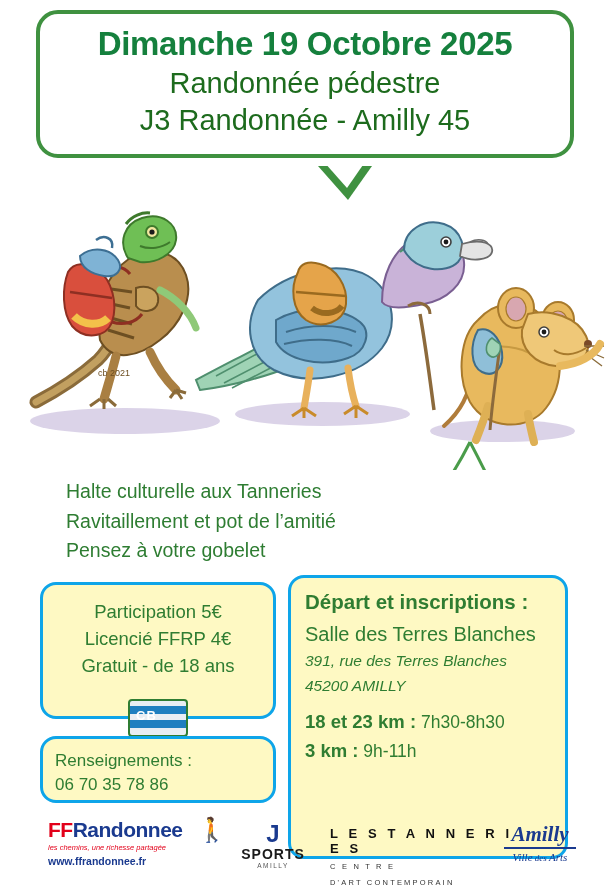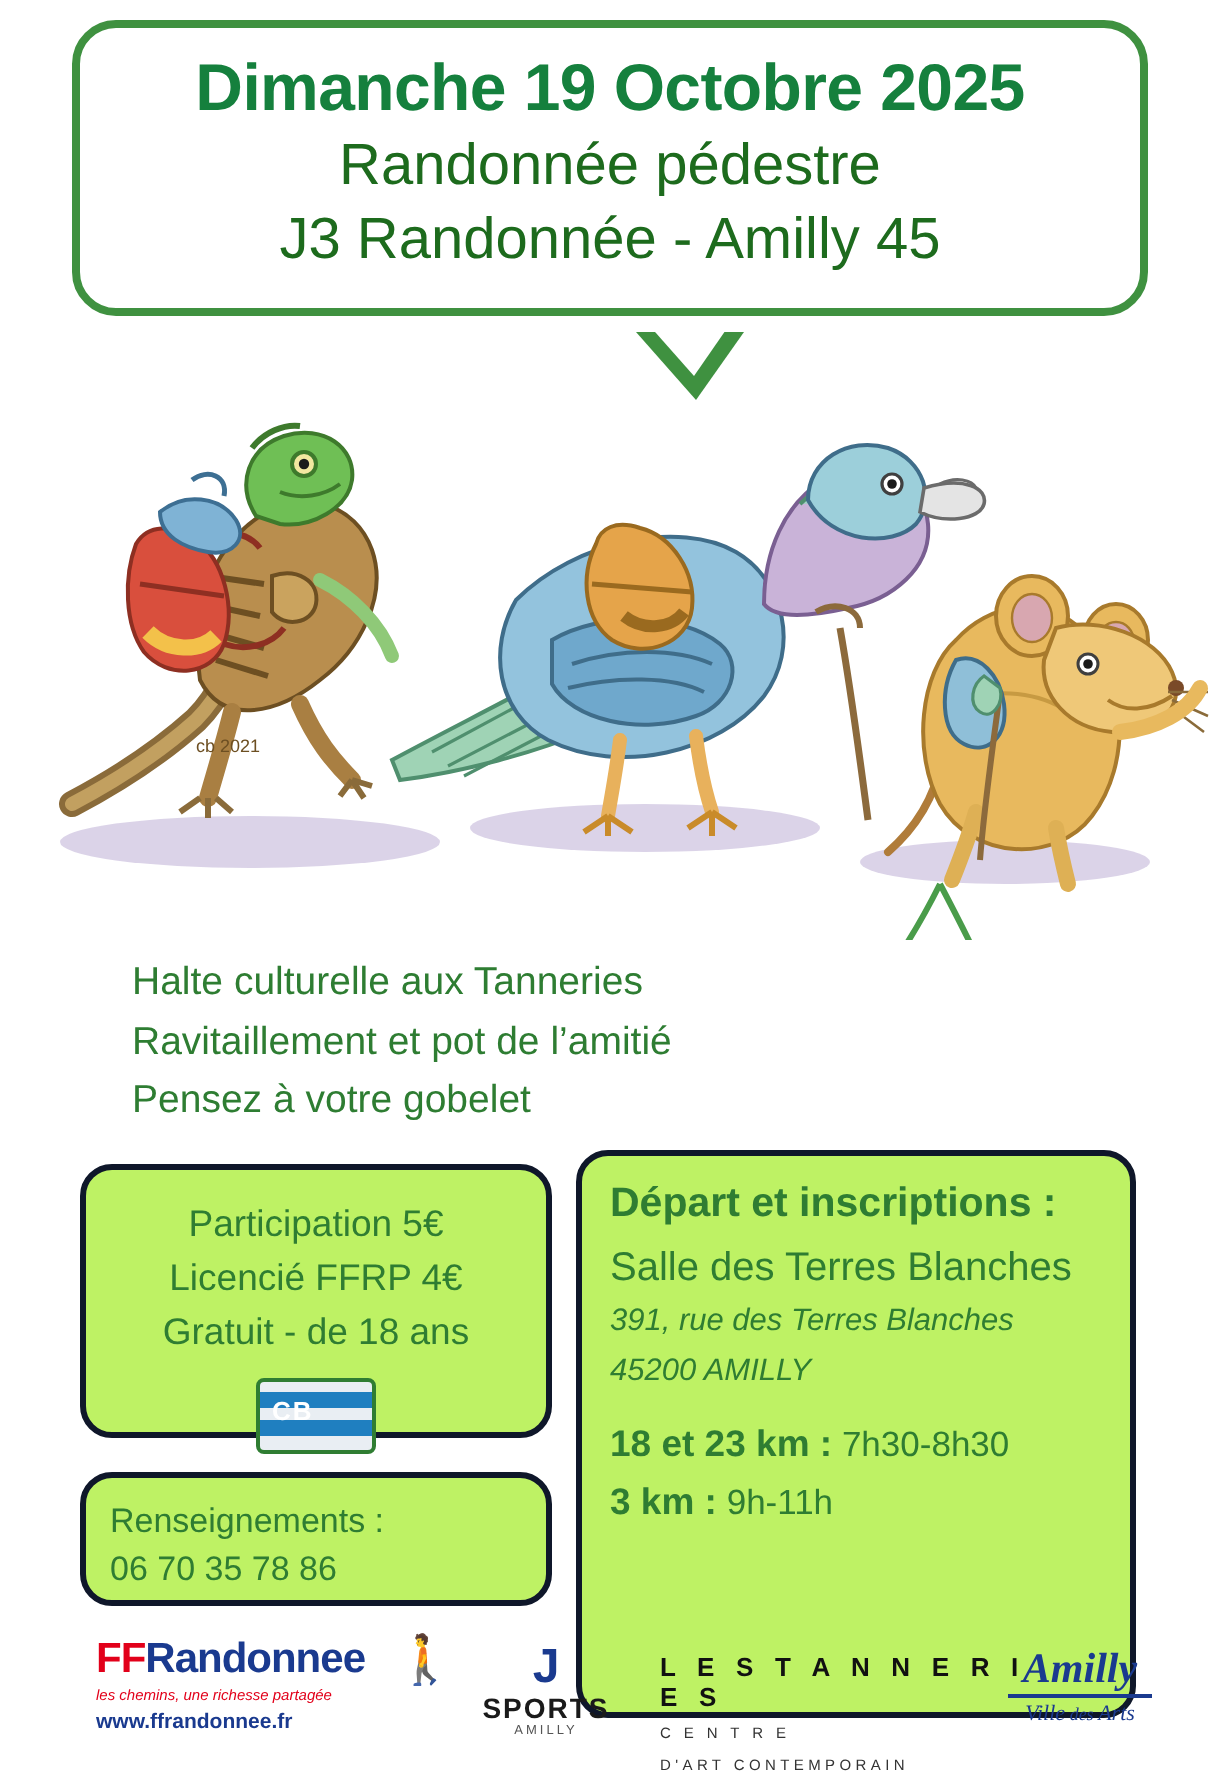--- a/index.html
+++ b/index.html
@@ -94,39 +94,39 @@
     width: 420px;
     font-size: 19.5px;
     color: #2e7d32;
     line-height: 1.52;
   }
 
   
   .gbox {
     position: absolute;
     box-sizing: border-box;
-    border: 3px solid #0f172a;
+    border: 3px solid #0ea5e9;
     border-radius: 16px;
-    background: #bef264;
+    background: #fef9c3;
   }
   .box-participation {
     left: 40px;
     top: 582px;
     width: 236px;
     height: 137px;
     padding: 14px 8px 0 8px;
     text-align: center;
   }
   .box-participation .line {
     font-size: 18.5px;
     color: #2f7d32;
     line-height: 1.45;
   }
   .cb-logo {
-    margin: 10px auto 0 auto;
+    margin: 20px auto 0 auto;
     width: 56px;
     height: 34px;
     border: 2px solid #2f7d32;
     border-radius: 4px;
     background: #e9eef3;
     position: relative;
     overflow: hidden;
   }
   .cb-logo .cb-bar {
     position: absolute;

